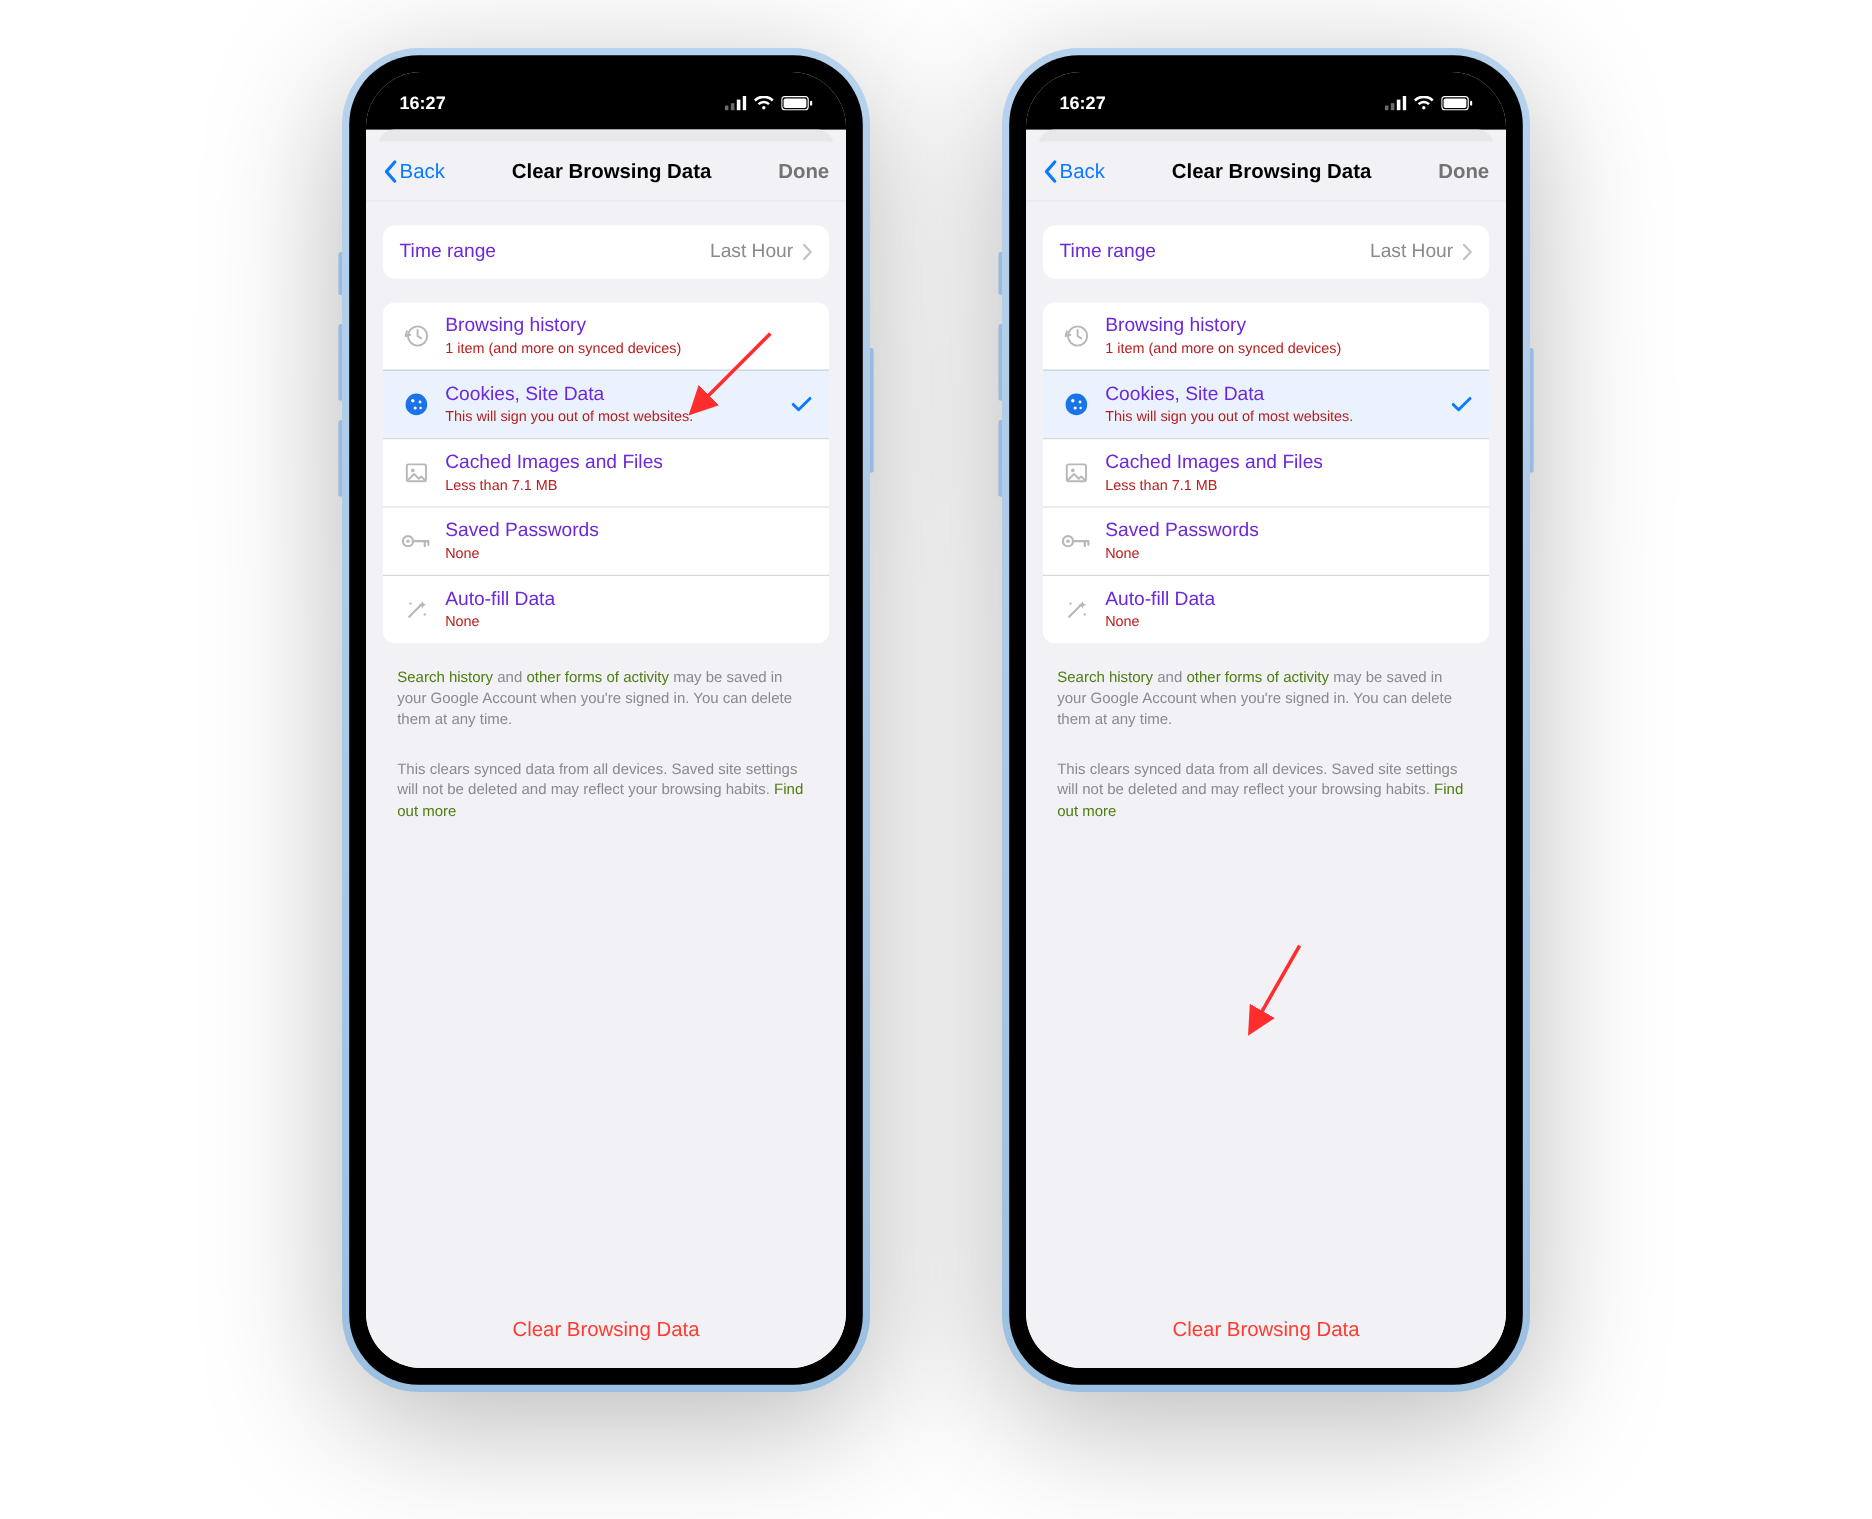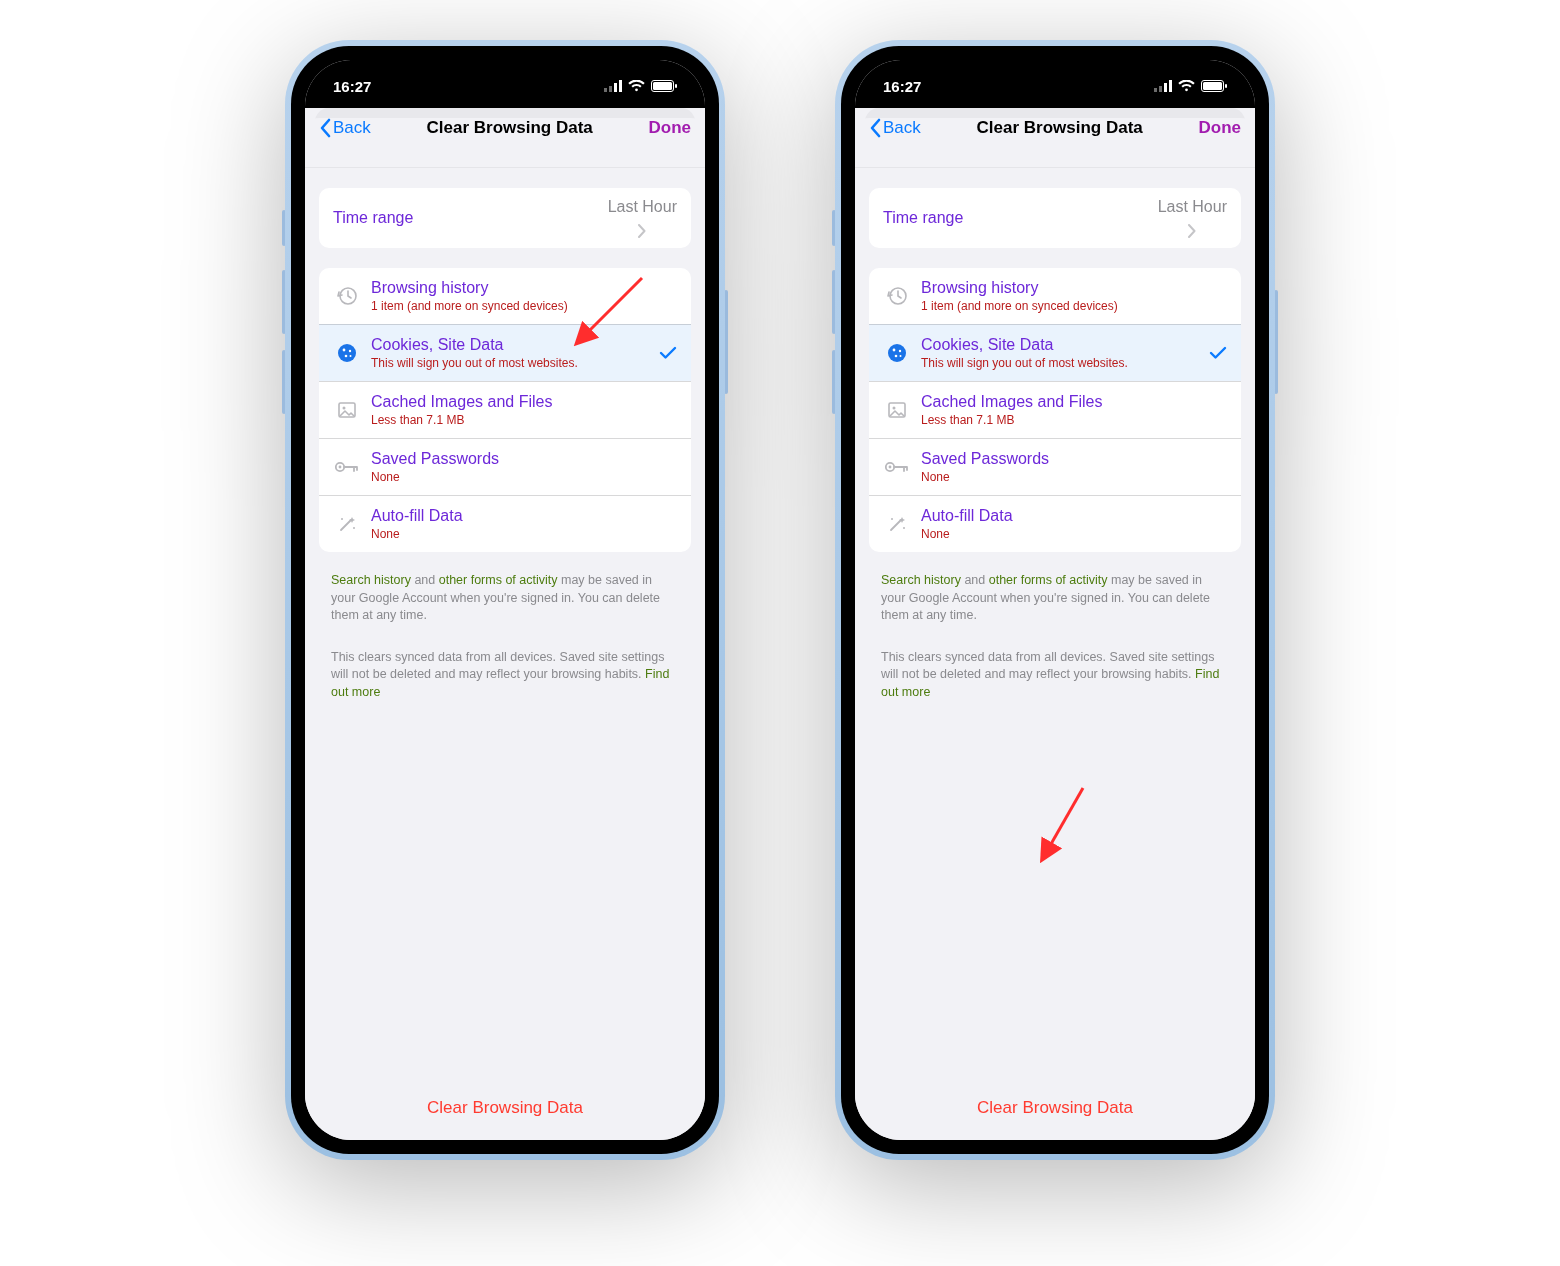--- a/index.html
+++ b/index.html
@@ -95,49 +95,49 @@
     border-top-left-radius: 14px;
     border-top-right-radius: 14px;
     flex: 1;
     display: flex;
     flex-direction: column;
     z-index: 1;
   }
   .nav-bar {
     height: 50px;
     display: flex;
-    align-items: flex-start;
+    align-items: center;
     justify-content: space-between;
     padding: 0 14px;
     border-bottom: 0.5px solid rgba(0,0,0,0.05);
   }
   .nav-back { display:flex; align-items:center; gap:2px; color:#0a7aff; font-size:17px; cursor:pointer; }
   .nav-back svg { display:block; }
   .nav-title { font-size:17px; font-weight:600; color:#000; }
-  .nav-done { color:#a21caf; font-size:17px; font-weight:600; cursor:pointer; }
+  .nav-done { color:#737373; font-size:17px; font-weight:600; cursor:pointer; }
   .content { flex:1; overflow:hidden; }
   .group {
     margin: 20px 14px 0 14px;
     background:#fff;
     border-radius:10px;
     overflow:hidden;
   }
   .row {
     display:flex; align-items:center;
     padding: 10px 14px;
     min-height: 44px;
     position:relative;
     cursor:pointer;
   }
   .row + .row { border-top: 0.5px solid rgba(60,60,67,0.2); }
   .row-icon { width:28px; display:flex; align-items:center; justify-content:center; margin-right:10px; flex-shrink:0; }
   .row-body { flex:1; min-width:0; }
   .row-title { font-size:16px; color:#6d28d9; line-height:1.25; }
   .row-sub { font-size:12px; color:#b91c1c; line-height:1.25; margin-top:1px; }
-  .row-tail { display:flex; align-items:center; gap:8px; margin-left:20px;flex-direction:column; }
+  .row-tail { display:flex; align-items:center; gap:8px; margin-left:20px; }
   .row-value { font-size:16px; color:#8a8a8e; }
   .chevron { color:#c5c5c8; }
   .row.selected { background:#eaf3fd;justify-content:flex-end; }
   .check { color:#0a7aff; }
   .foot-text {
     margin: 20px 26px 0 26px;
     font-size:12.5px;
     color:#8a8a8e;
     line-height:1.4;
   }

